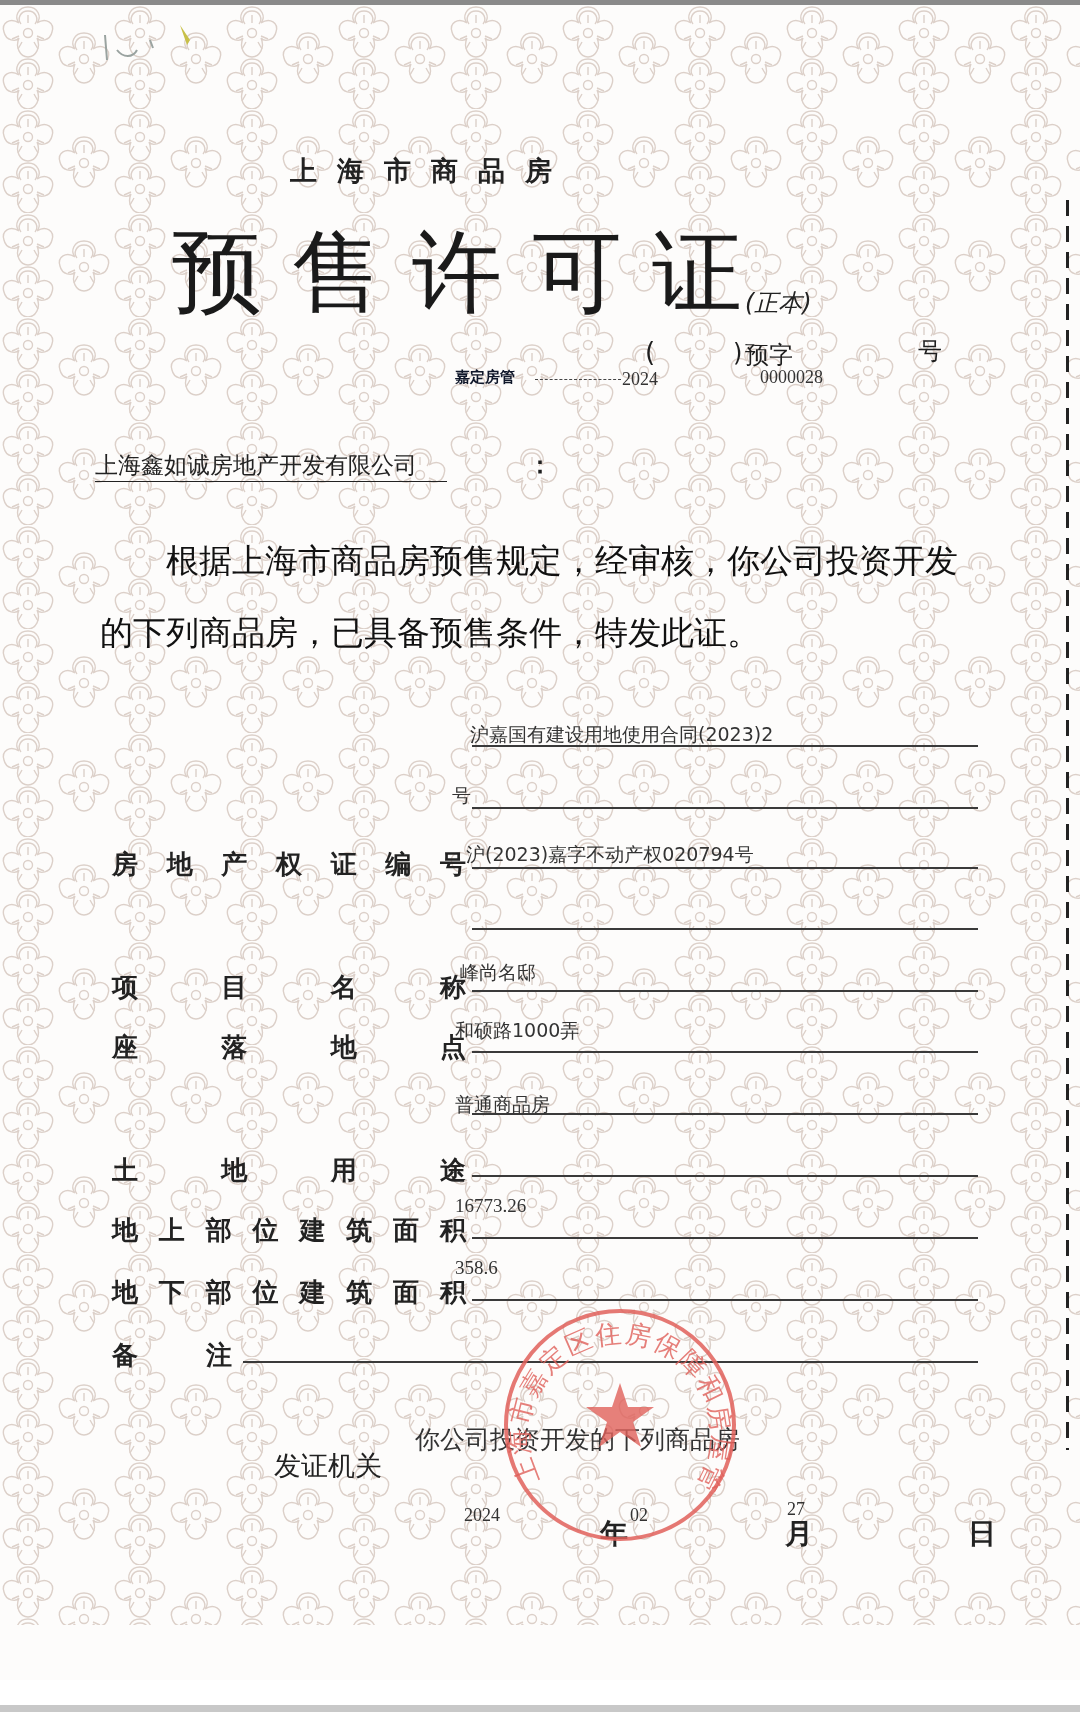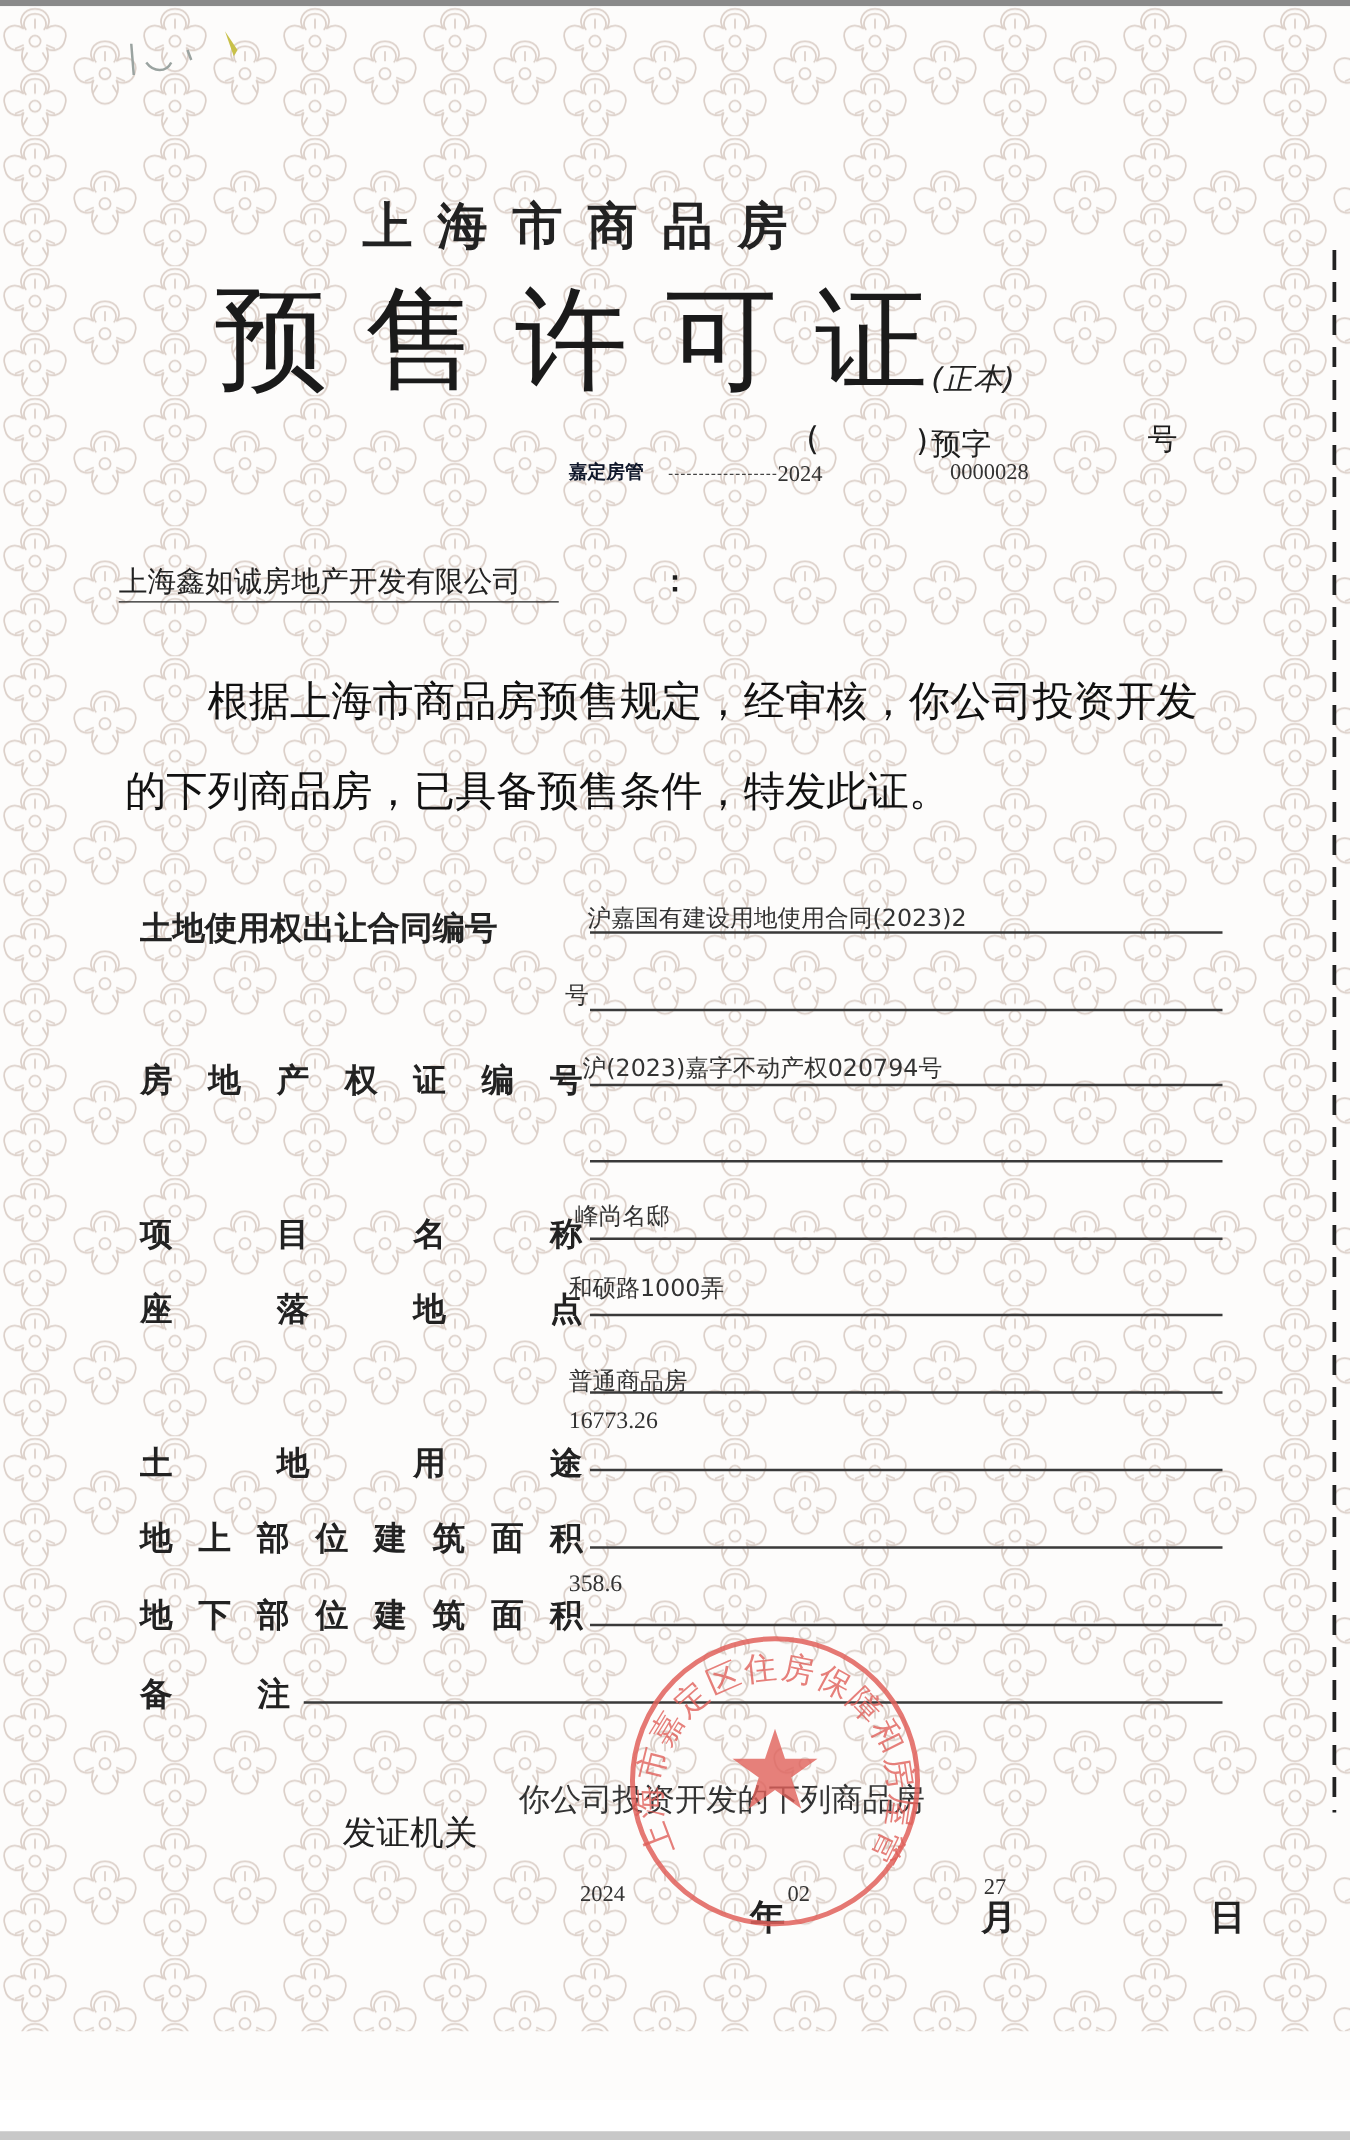--- a/index.html
+++ b/index.html
@@ -16,21 +16,21 @@
       background-color: #fdfcfb;
       overflow: hidden;
     }
     .pattern { position: absolute; left: 0; top: 0; width: 100%; height: 100%; }
     .dash-edge {
       position: absolute; left: 1066px; top: 195px; width: 3px; height: 1250px;
       background: repeating-linear-gradient(to bottom, #222 0 16px, transparent 16px 26px);
     }
     .abs { position: absolute; white-space: nowrap; }
     .title-small {
-      left: 290px; top: 148px; font-size: 40px; font-weight: bold; letter-spacing: 20px;
+      left: 290px; top: 148px; font-size: 27px; font-weight: bold; letter-spacing: 20px;
       font-family: "DejaVu Serif", serif; color: #222;
     }
     .title-big {
       left: 172px; top: 222px; font-size: 90px; letter-spacing: 30px; color: #1a1a1a;
       font-family: "DejaVu Sans", sans-serif; line-height: 1; text-align: center;
     }
     .copy-note { left: 745px; top: 282px; font-size: 24px; color: #222; font-style: italic; }
     .permit-no-line { left: 455px; top: 336px; font-size: 20px; }
     .permit-field { color: #333; font-family: "Liberation Serif", serif; font-size: 18px; }
     .company {
@@ -99,23 +99,20 @@
     <span class="abs" style="left:290px;top:-2px;font-size:24px;">预字</span>
     <span class="abs permit-field" style="left:305px;top:26px;">0000028</span>
     <span class="abs" style="left:463px;top:-6px;font-size:24px;">号</span>
   </div>
 
   <div class="abs company">上海鑫如诚房地产开发有限公司</div>
   <div class="abs colon">：</div>
 
   <div class="abs body-text">根据上海市商品房预售规定，经审核，你公司投资开发的下列商品房，已具备预售条件，特发此证。</div>
 
-  <div class="abs label" style="left:112px;top:720px;width:360px;">
-    <span>土地使用权出让合同编号</span>
-  </div>
   <div class="abs value" style="left:470px;top:717px;">沪嘉国有建设用地使用合同(2023)2</div>
   <div class="rule" style="left:472px;top:740px;width:506px;"></div>
   <div class="abs value" style="left:452px;top:778px;">号</div>
   <div class="rule" style="left:472px;top:802px;width:506px;"></div>
 
   <div class="abs label" style="left:112px;top:842px;width:354px;">
     <span>房</span>
       <span>地</span>
       <span>产</span>
       <span>权</span>
@@ -158,21 +155,21 @@
   <div class="abs label" style="left:112px;top:1208px;width:354px;">
     <span>地</span>
       <span>上</span>
       <span>部</span>
       <span>位</span>
       <span>建</span>
       <span>筑</span>
       <span>面</span>
       <span>积</span>
   </div>
-  <div class="abs value value-num" style="left:455px;top:1121px;text-align:center;">16773.26</div>
+  <div class="abs value value-num" style="left:455px;top:1190px;text-align:center;">16773.26</div>
   <div class="rule" style="left:472px;top:1232px;width:506px;"></div>
 
   <div class="abs label" style="left:112px;top:1270px;width:354px;">
     <span>地</span>
       <span>下</span>
       <span>部</span>
       <span>位</span>
       <span>建</span>
       <span>筑</span>
       <span>面</span>

